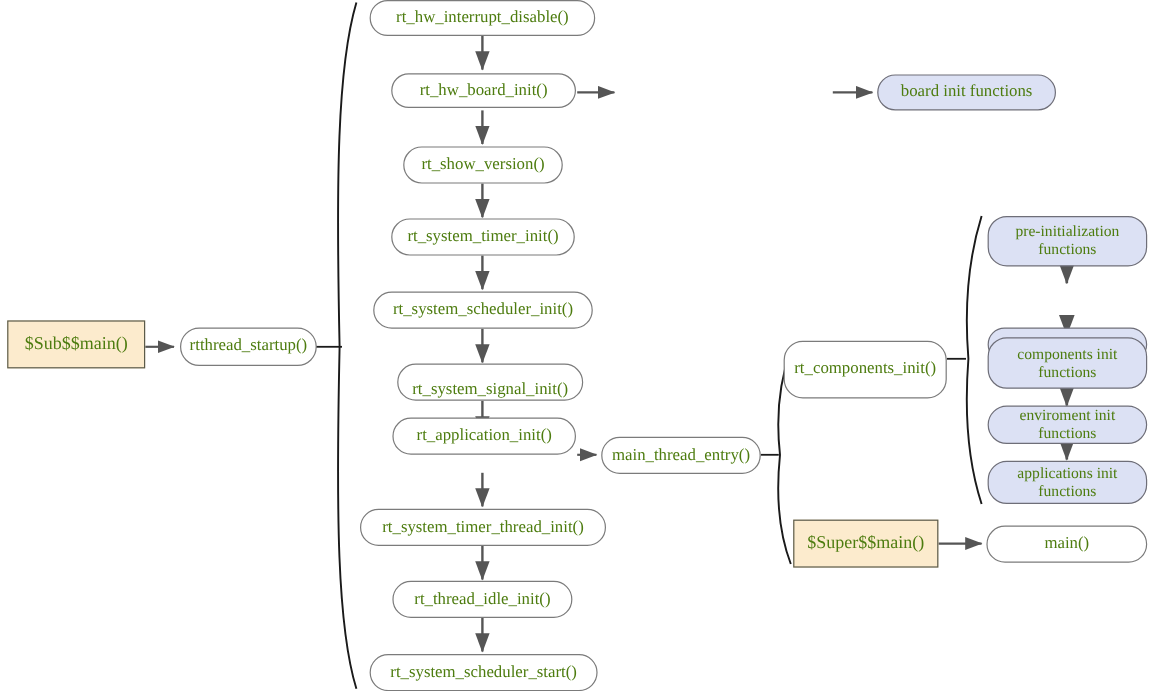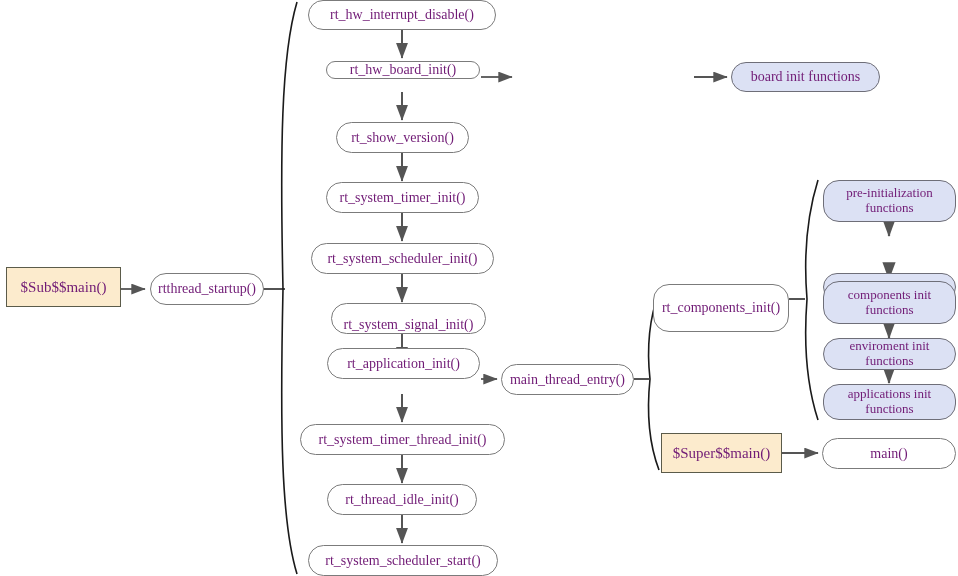--- a/index.html
+++ b/index.html
@@ -15,21 +15,21 @@
     overflow: hidden;
     font-family: "Liberation Serif", "DejaVu Serif", serif;
   }
   .node {
     position: absolute;
     box-sizing: border-box;
     display: flex;
     align-items: center;
     justify-content: center;
     text-align: center;
-    color: #701a75;
+    color: #4d7c0f;
     line-height: 1.12;
     white-space: pre-line;
   }
   
   .node.rounded {
     border: 1.4px solid #7b7b7b;
     border-radius: 16px;
     background: #ffffff;
     font-size: 14px;
   }
@@ -108,21 +108,21 @@
   </div>
 
   <div class="node rounded" style="left:150px; top:273px; width:114px; height:32px;">
     <span>rtthread_startup()</span>
   </div>
 
   <div class="node rounded" style="left:308px; top:0px; width:188px; height:30px;">
     <span>rt_hw_interrupt_disable()</span>
   </div>
 
-  <div class="node rounded" style="left:326px; top:61px; width:154px; height:18px;">
+  <div class="node rounded" style="left:326px; top:61px; width:154px; height:29px;">
     <span>rt_hw_board_init()</span>
   </div>
 
   <div class="node rounded" style="left:336px; top:122px; width:133px; height:31px;">
     <span>rt_show_version()</span>
   </div>
 
   <div class="node rounded" style="left:326px; top:182px; width:153px; height:31px;">
     <span>rt_system_timer_init()</span>
   </div>

